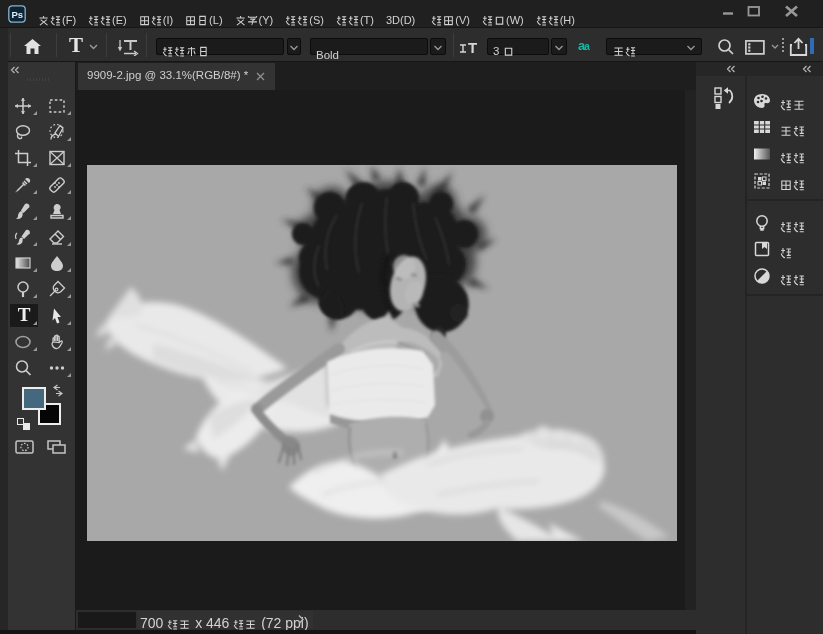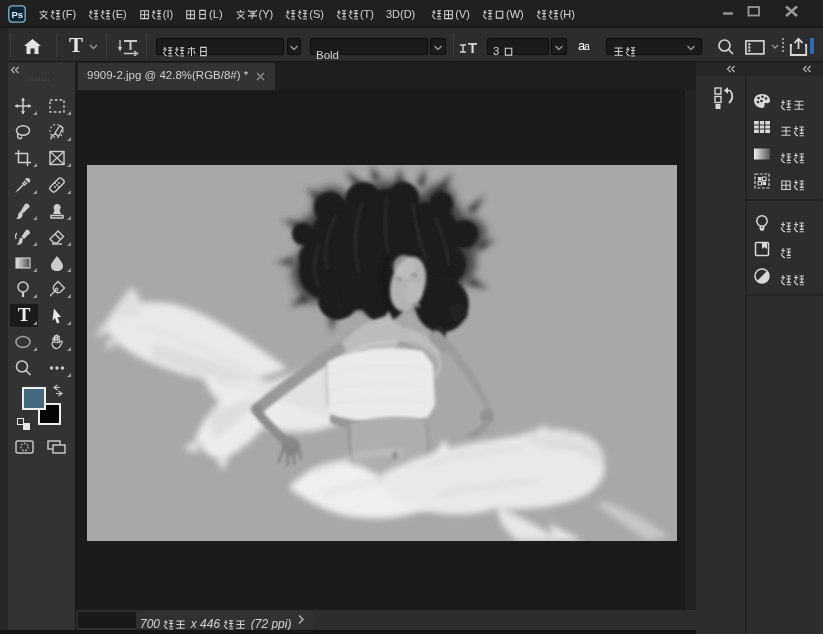--- a/index.html
+++ b/index.html
@@ -40,21 +40,21 @@
           <path d="M2,3 H10 M6,1 V11 M3.5,5 L2,9 M8.5,5 L10,9"></path>
         </g>
 </defs>
 </svg>
 
 <div class="abs" style="left:0;top:0;width:823px;height:28px;background:#202020;border-bottom:1px solid #161616;"></div>
 <svg class="abs" style="left:8px;top:5px" width="18" height="18" viewBox="0 0 18 18">
       <rect x="0.8" y="0.8" width="16.4" height="16.4" rx="3.4" fill="#0c2433" stroke="#85b5cd" stroke-width="1.3"></rect>
       <text x="3.4" y="13" font-size="9.5" font-weight="bold" fill="#dcedf8" font-family="Liberation Sans,sans-serif">Ps</text>
     </svg>
-<div id="menus" class="abs txt" style="left:38px;top:7px;height:16px;white-space:nowrap;"><span style="display:inline-block;margin-right:12px;"><svg class="cj" width="24" height="11" viewBox="0 0 26 12">
+<div id="menus" class="abs txt" style="left:38px;top:13px;height:16px;white-space:nowrap;"><span style="display:inline-block;margin-right:12px;"><svg class="cj" width="24" height="11" viewBox="0 0 26 12">
           <use href="#g-wen" x="0" y="0"></use>
           <use href="#g-cplx" x="13" y="0"></use>
         </svg><span style="font-size:11px;">(F)</span></span><span style="display:inline-block;margin-right:12px;"><svg class="cj" width="24" height="11" viewBox="0 0 26 12">
           <use href="#g-cplx" x="0" y="0"></use>
           <use href="#g-cplx" x="13" y="0"></use>
         </svg><span style="font-size:11px;">(E)</span></span><span style="display:inline-block;margin-right:12px;"><svg class="cj" width="24" height="11" viewBox="0 0 26 12">
           <use href="#g-tian" x="0" y="0"></use>
           <use href="#g-cplx" x="13" y="0"></use>
         </svg><span style="font-size:11px;">(I)</span></span><span style="display:inline-block;margin-right:12px;"><svg class="cj" width="24" height="11" viewBox="0 0 26 12">
           <use href="#g-tian" x="0" y="0"></use>
@@ -126,21 +126,21 @@
       <text x="9" y="14" font-family="Liberation Serif,serif" font-size="15" font-weight="bold" fill="#d6d6d6">T</text>
     </svg>
 <div class="field" style="left:487px;top:38px;width:62px;"></div>
 <div id="sizefield" class="abs" style="left:493px;top:41px;"><span class="txt" style="font-size:11.5px;">3 </span><svg class="cj" width="12" height="11" viewBox="0 0 13 12">
         <use href="#g-kou" x="0" y="0"></use>
       </svg></div>
 <div class="field" style="left:551px;top:38px;width:16px;"></div>
 <svg class="abs" style="left:554px;top:45px" width="10" height="6" viewBox="0 0 10 6">
       <path d="M1.5,1 L5,4.5 L8.5,1" stroke="#9a9a9a" stroke-width="1.3" fill="none"></path>
     </svg>
-<div class="abs" style="left:578px;top:38px;color:#ffffff;font-size:13px;font-weight:normal;letter-spacing:-1px;">a<span style="font-size:10px;">a</span></div>
+<div class="abs" style="left:578px;top:38px;color:#14b8a6;font-size:13px;font-weight:bold;letter-spacing:-1px;">a<span style="font-size:10px;">a</span></div>
 <div class="field" style="left:606px;top:38px;width:96px;"></div>
 <div id="aafield" class="abs" style="left:613px;top:41px;"><svg class="cj" width="24" height="11" viewBox="0 0 26 12">
         <use href="#g-wang" x="0" y="0"></use>
         <use href="#g-cplx" x="13" y="0"></use>
       </svg></div>
 <svg class="abs" style="left:686px;top:45px" width="10" height="6" viewBox="0 0 10 6">
       <path d="M1.5,1 L5,4.5 L8.5,1" stroke="#9a9a9a" stroke-width="1.3" fill="none"></path>
     </svg>
 <svg class="abs" style="left:717px;top:38px" width="18" height="18" viewBox="0 0 18 18">
       <circle cx="7.5" cy="7.5" r="5.5" stroke="#d0d0d0" stroke-width="1.7" fill="none"></circle>
@@ -300,21 +300,21 @@
       <rect x="1" y="1" width="12" height="8" fill="none" stroke="#c5c5c5" stroke-width="1.5"></rect>
       <rect x="6" y="5" width="12" height="8" fill="#333" stroke="#c5c5c5" stroke-width="1.5"></rect>
     </svg>
 
 <div class="abs" style="left:27px;top:78px;width:24px;height:3px;background:repeating-linear-gradient(90deg,#414141 0 1px,transparent 1px 3px);"></div>
 <div class="abs" style="left:705px;top:80px;width:32px;height:3px;background:repeating-linear-gradient(90deg,#3c3c3c 0 1px,transparent 1px 3px);"></div>
 <div class="abs" style="left:768px;top:80px;width:36px;height:3px;background:repeating-linear-gradient(90deg,#3c3c3c 0 1px,transparent 1px 3px);"></div>
 
 <div class="abs" style="left:76px;top:62px;width:620px;height:28px;background:#1e1e1e;"></div>
 <div class="abs" style="left:78px;top:63px;width:197px;height:27px;background:#333333;"></div>
-<div class="abs txt" style="left:87px;top:69px;font-size:11.5px;color:#cfcfcf;">9909-2.jpg @ 42.8%(RGB/8#) *</div>
+<div class="abs txt" style="left:87px;top:69px;font-size:11.5px;color:#cfcfcf;">9909-2.jpg @ 33.1%(RGB/8#) *</div>
 <svg class="abs" style="left:255px;top:71px" width="11" height="11" viewBox="0 0 11 11">
       <path d="M2,2 L9,9 M9,2 L2,9" stroke="#8f8f8f" stroke-width="1.3"></path>
     </svg>
 
 <div class="abs" style="left:76px;top:90px;width:620px;height:520px;background:#1b1b1b;"></div>
 <div class="abs" id="photo" style="left:87px;top:165px;width:590px;height:376px;">
 <svg width="590" height="376" viewBox="0 0 590 376">
 <defs>
 <filter id="b1" x="-20%" y="-20%" width="140%" height="140%">
             <feGaussianBlur stdDeviation="1.6"></feGaussianBlur>
@@ -469,21 +469,21 @@
  <path d="M462,358 C476,366 487,371 496,376 L468,376 Z" fill="#e8e8e8"></path>
  <path d="M514,336 C538,342 562,356 582,372 L560,376 C540,362 524,350 512,342 Z" fill="#cccccc" opacity="0.85"></path>
 </g>
 </svg></div>
 
 <div class="abs" style="left:685px;top:90px;width:11px;height:540px;background:#222222;"></div>
 
 <div class="abs" style="left:76px;top:610px;width:620px;height:20px;background:#2d2d2d;"></div>
 <div class="abs" style="left:78px;top:612px;width:58px;height:16px;background:#191919;"></div>
 <div class="abs" style="left:137px;top:611px;width:176px;height:18px;background:#313131;"></div>
-<div id="statustext" class="abs" style="left:140px;top:614px;"><span class="txt" style="font-size:12px;font-style:italic;">700 <svg class="cj" width="24" height="11" viewBox="0 0 26 12">
+<div id="statustext" class="abs" style="left:140px;top:614px;"><span class="txt" style="font-size:14px;">700 <svg class="cj" width="24" height="11" viewBox="0 0 26 12">
           <use href="#g-cplx" x="0" y="0"></use>
           <use href="#g-wang" x="13" y="0"></use>
         </svg> x 446 <svg class="cj" width="24" height="11" viewBox="0 0 26 12">
           <use href="#g-cplx" x="0" y="0"></use>
           <use href="#g-wang" x="13" y="0"></use>
         </svg> (72 ppi)</span></div>
 <svg class="abs" style="left:297px;top:614px" width="8" height="11" viewBox="0 0 8 11">
       <path d="M2,1.5 L6,5.5 L2,9.5" stroke="#b5b5b5" stroke-width="1.4" fill="none"></path>
     </svg>
 <div class="abs" style="left:0;top:630px;width:823px;height:4px;background:#141414;"></div>

